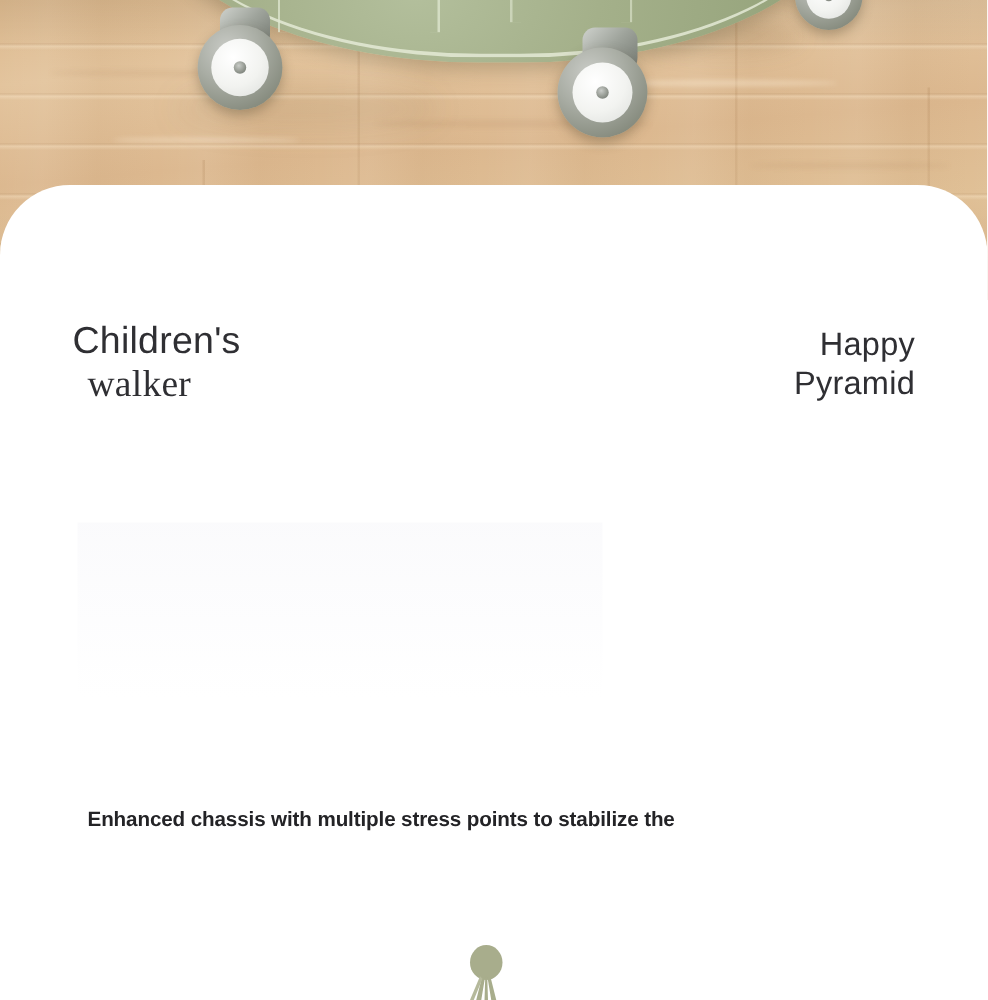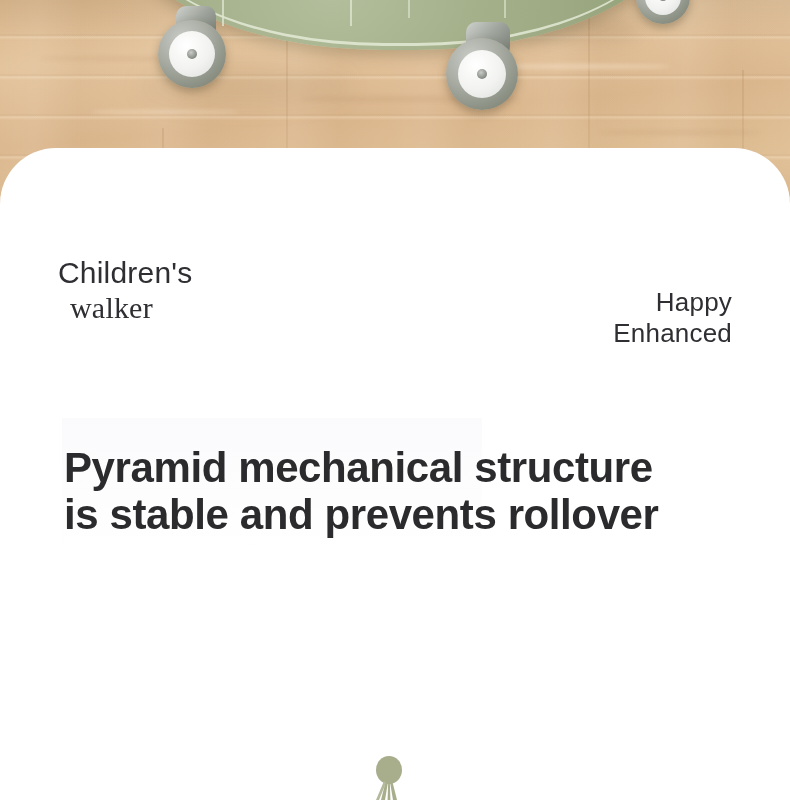--- a/index.html
+++ b/index.html
@@ -146,21 +146,20 @@
 
   #eyebrow-right {
     position:absolute;
     right:58px; top:260px;
     text-align:right;
     font-size:26px;
     font-weight:300;
     line-height:1.2;
     letter-spacing:0.2px;
     color:#2f2f33;
-    margin-top:27px;
   }
   #eyebrow-right span { display:block; }
 
   #headline {
     position:absolute;
     left:64px; top:444px;
     width:680px;
     font-size:42px;
     font-weight:bold;
     line-height:1.12;
@@ -239,29 +238,26 @@
   <div id="card"></div>
   <div id="headline-wash"></div>
 
   <div id="eyebrow-left">
     <span class="l1">Children's</span>
     <span class="l2">walker</span>
   </div>
 
   <div id="eyebrow-right">
     <span>Happy</span>
-    <span>Enhanced</span>
-  </div>
-
-  <div id="headline">
-    <span>Pyramid mechanical structure</span>
-    <span>is stable and prevents rollover</span>
-  </div>
+    <span>Pyramid</span>
+  </div>
+
 
   <div id="subcopy">
+    <span>Enhanced chassis with multiple stress points to stabilize the</span>
   </div>
 
   <svg id="pyramid-figure" viewBox="0 0 46 48">
     <ellipse cx="23" cy="18" rx="13" ry="14" fill="#a8ad8c"></ellipse>
     <path d="M20 28 L15 48 L19 48 L22 30 Z" fill="#a8ad8c"></path>
     <path d="M26 28 L31 48 L27 48 L24 30 Z" fill="#a8ad8c"></path>
     <path d="M22.2 29 L21.6 48 L24.4 48 L23.8 29 Z" fill="#a8ad8c"></path>
     <path d="M18 29 L10 48 L13 48 L20 31 Z" fill="#b5b99b"></path>
   </svg>
 

